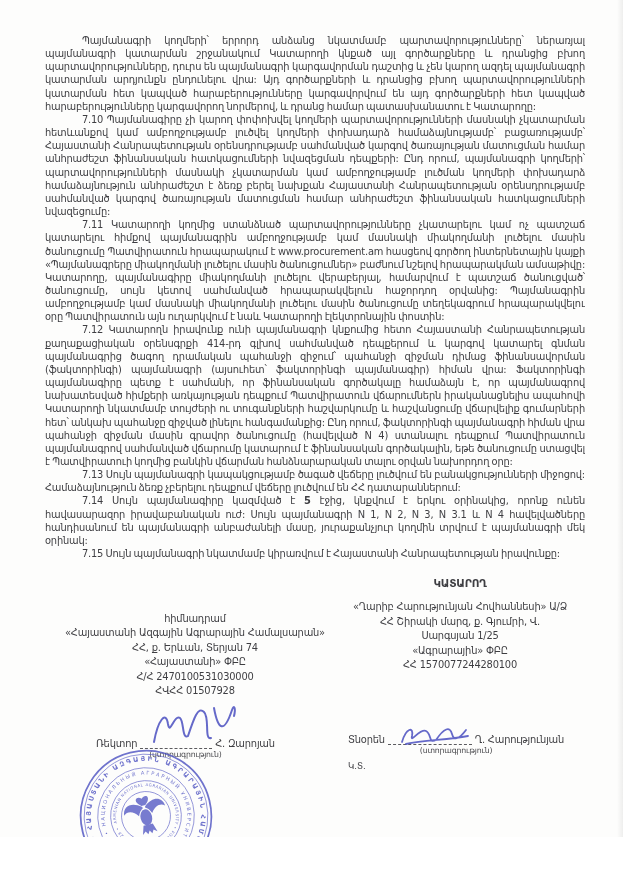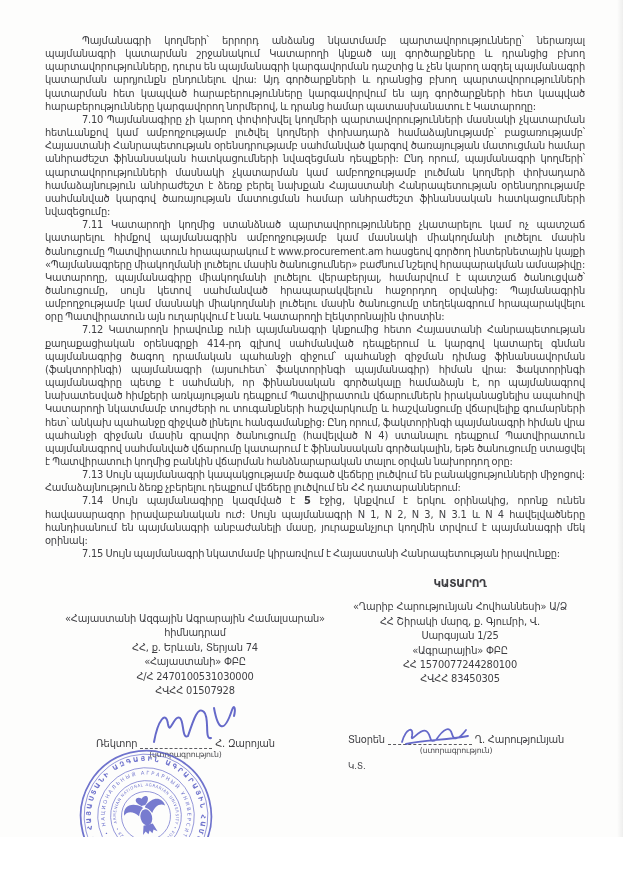--- a/index.html
+++ b/index.html
@@ -61,36 +61,35 @@
     <p class="para">7.10 Պայմանագիրը չի կարող փոփոխվել կողմերի պարտավորությունների մասնակի չկատարման հետևանքով կամ ամբողջությամբ լուծվել կողմերի փոխադարձ համաձայնությամբ՝ բացառությամբ՝ Հայաստանի Հանրապետության օրենսդրությամբ սահմանված կարգով ծառայության մատուցման համար անհրաժեշտ ֆինանսական հատկացումների նվազեցման դեպքերի: Ընդ որում, պայմանագրի կողմերի՝ պարտավորությունների մասնակի չկատարման կամ ամբողջությամբ լուծման կողմերի փոխադարձ համաձայնություն անհրաժեշտ է ձեռք բերել նախքան Հայաստանի Հանրապետության օրենսդրությամբ սահմանված կարգով ծառայության մատուցման համար անհրաժեշտ ֆինանսական հատկացումների նվազեցումը:</p>
     <p class="para">7.11 Կատարողի կողմից ստանձնած պարտավորությունները չկատարելու կամ ոչ պատշաճ կատարելու հիմքով պայմանագրին ամբողջությամբ կամ մասնակի միակողմանի լուծելու մասին ծանուցումը Պատվիրատուն հրապարակում է www.procurement.am հասցեով գործող ինտերնետային կայքի «Պայմանագրերը միակողմանի լուծելու մասին ծանուցումներ» բաժնում նշելով հրապարակման ամսաթիվը: Կատարողը, պայմանագիրը միակողմանի լուծելու վերաբերյալ, համարվում է պատշաճ ծանուցված՝ ծանուցումը, սույն կետով սահմանված հրապարակվելուն հաջորդող օրվանից: Պայմանագրին ամբողջությամբ կամ մասնակի միակողմանի լուծելու մասին ծանուցումը տեղեկագրում հրապարակվելու օրը Պատվիրատուն այն ուղարկվում է նաև Կատարողի էլեկտրոնային փոստին:</p>
     <p class="para">7.12 Կատարողն իրավունք ունի պայմանագրի կնքումից հետո Հայաստանի Հանրապետության քաղաքացիական օրենսգրքի 414-րդ գլխով սահմանված դեպքերում և կարգով կատարել գնման պայմանագրից ծագող դրամական պահանջի զիջում՝ պահանջի զիջման դիմաց ֆինանսավորման (ֆակտորինգի) պայմանագրի (այսուհետ՝ ֆակտորինգի պայմանագիր) հիման վրա: Ֆակտորինգի պայմանագիրը պետք է սահմանի, որ ֆինանսական գործակալը համաձայն է, որ պայմանագրով նախատեսված հիմքերի առկայության դեպքում Պատվիրատուն վճարումներն իրականացնելիս ապահովի Կատարողի նկատմամբ տույժերի ու տուգանքների հաշվարկումը և հաշվանցումը վճարվելիք գումարների հետ՝ անկախ պահանջը զիջված լինելու հանգամանքից: Ընդ որում, ֆակտորինգի պայմանագրի հիման վրա պահանջի զիջման մասին գրավոր ծանուցումը (հավելված N 4) ստանալու դեպքում Պատվիրատուն պայմանագրով սահմանված վճարումը կատարում է ֆինանսական գործակալին, եթե ծանուցումը ստացվել է Պատվիրատուի կողմից բանկին վճարման հանձնարարական տալու օրվան նախորդող օրը:</p>
     <p class="para">7.13 Սույն պայմանագրի կապակցությամբ ծագած վեճերը լուծվում են բանակցությունների միջոցով: Համաձայնություն ձեռք չբերելու դեպքում վեճերը լուծվում են ՀՀ դատարաններում:</p>
     <p class="para"><span>7.14 Սույն պայմանագիրը կազմված է </span><b>5</b><span> էջից, կնքվում է երկու օրինակից, որոնք ունեն հավասարազոր իրավաբանական ուժ: Սույն պայմանագրի N 1, N 2, N 3, N 3.1 և N 4 հավելվածները հանդիսանում են պայմանագրի անբաժանելի մասը, յուրաքանչյուր կողմին տրվում է պայմանագրի մեկ օրինակ:</span></p>
     <p class="para">7.15 Սույն պայմանագրի նկատմամբ կիրառվում է Հայաստանի Հանրապետության իրավունքը:</p>
   </div>
 
 
   <div class="col col-left">
+    <div>հիմնադրամ</div>
     <div>«Հայաստանի Ազգային Ագրարային Համալսարան»</div>
-    <div>հիմնադրամ</div>
     <div>ՀՀ, ք. Երևան, Տերյան 74</div>
     <div>«Հայաստանի» ՓԲԸ</div>
     <div>Հ/Հ 2470100531030000</div>
     <div>ՀՎՀՀ 01507928</div>
   </div>
 
   <div class="col col-right">
     <div class="col-head">ԿԱՏԱՐՈՂ</div>
     <div class="gap-line">«Ղարիբ Հարությունյան Հովհաննեսի» Ա/Ձ</div>
     <div>ՀՀ Շիրակի մարզ, ք. Գյումրի, Վ.</div>
     <div>Սարգսյան 1/25</div>
     <div>«Ագրարային» ՓԲԸ</div>
     <div>ՀՀ 1570077244280100</div>
-    <div>ՀՎՀՀ 83450305</div>
   </div>
 
   <div class="sigblock sig-left">
     <span>Ռեկտոր</span>
     <span class="sig-dash"></span>
     <span>Հ. Զարոյան</span>
     <div class="sig-caption">(ստորագրություն)</div>
   </div>
 
   <div class="sigblock sig-right">

